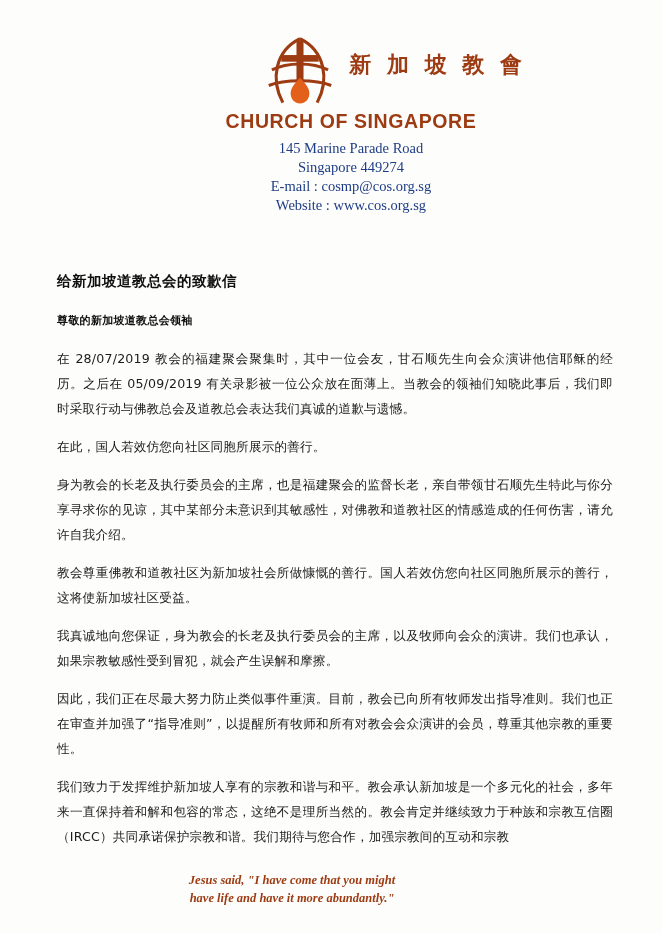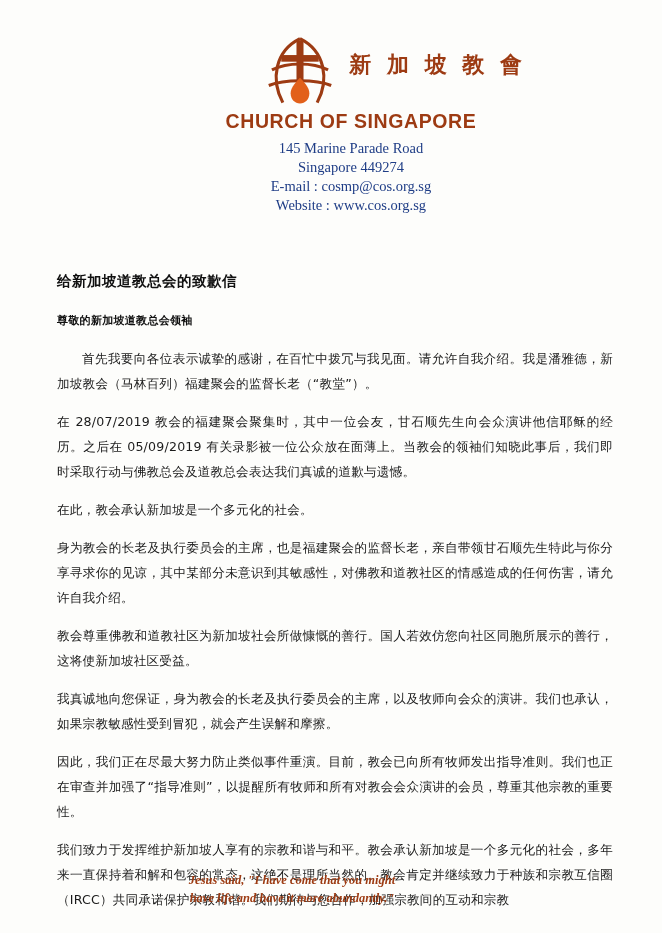--- a/index.html
+++ b/index.html
@@ -157,23 +157,22 @@
       <div>Singapore 449274</div>
       <div>E-mail : cosmp@cos.org.sg</div>
       <div>Website : www.cos.org.sg</div>
     </div>
   </div>
 
   <div class="content">
     <h1 class="doc-title">给新加坡道教总会的致歉信</h1>
     <div class="salutation">尊敬的新加坡道教总会领袖</div>
 
-    <p class="para indent">首先我要向各位表示诚挚的感谢，在百忙中拨冗与我见面。请允许自我介绍。我是潘雅德，新加坡教会（马林百列）福建聚会的监督长老（“教堂”）。</p>
     <p class="para">在 28/07/2019 教会的福建聚会聚集时，其中一位会友，甘石顺先生向会众演讲他信耶稣的经历。之后在 05/09/2019 有关录影被一位公众放在面薄上。当教会的领袖们知晓此事后，我们即时采取行动与佛教总会及道教总会表达我们真诚的道歉与遗憾。</p>
-    <p class="para">在此，教会承认新加坡是一个多元化的社会。</p>
+    <p class="para">在此，国人若效仿您向社区同胞所展示的善行。</p>
     <p class="para">身为教会的长老及执行委员会的主席，也是福建聚会的监督长老，亲自带领甘石顺先生特此与你分享寻求你的见谅，其中某部分未意识到其敏感性，对佛教和道教社区的情感造成的任何伤害，请允许自我介绍。</p>
     <p class="para">教会尊重佛教和道教社区为新加坡社会所做慷慨的善行。国人若效仿您向社区同胞所展示的善行，这将使新加坡社区受益。</p>
     <p class="para">我真诚地向您保证，身为教会的长老及执行委员会的主席，以及牧师向会众的演讲。我们也承认，如果宗教敏感性受到冒犯，就会产生误解和摩擦。</p>
     <p class="para">因此，我们正在尽最大努力防止类似事件重演。目前，教会已向所有牧师发出指导准则。我们也正在审查并加强了“指导准则”，以提醒所有牧师和所有对教会会众演讲的会员，尊重其他宗教的重要性。</p>
     <p class="para">我们致力于发挥维护新加坡人享有的宗教和谐与和平。教会承认新加坡是一个多元化的社会，多年来一直保持着和解和包容的常态，这绝不是理所当然的。教会肯定并继续致力于种族和宗教互信圈（IRCC）共同承诺保护宗教和谐。我们期待与您合作，加强宗教间的互动和宗教</p>
   </div>
 
   <div class="footer">
     <div>Jesus said, "I have come that you might</div>
     <div>have life and have it more abundantly."</div>

